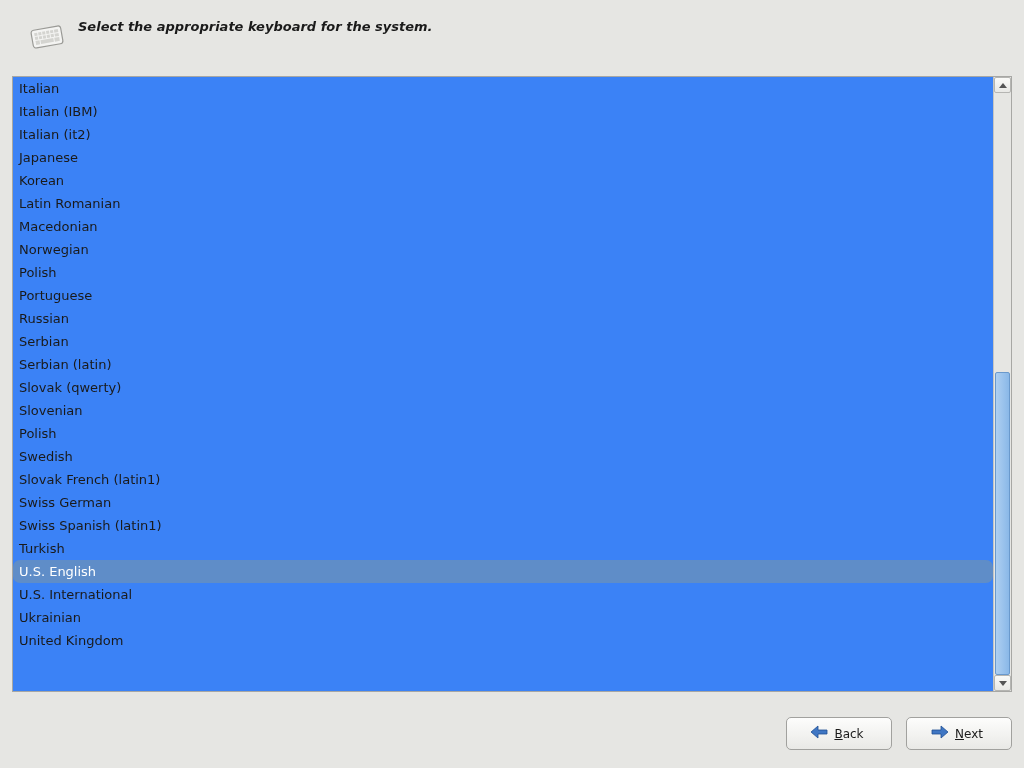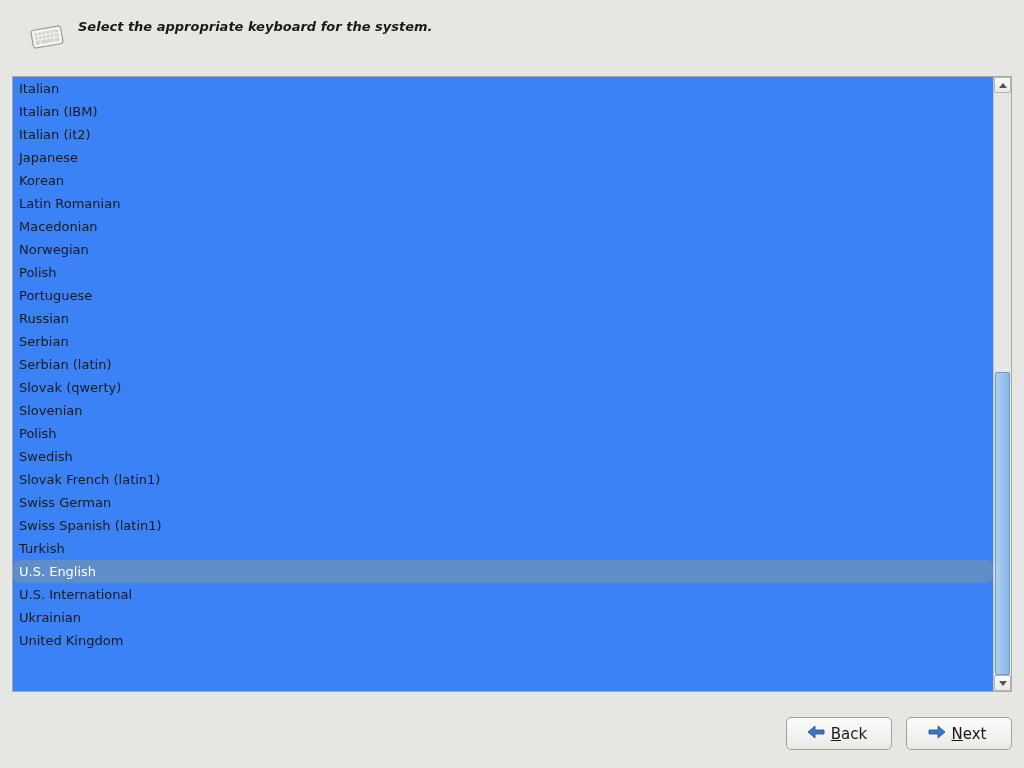--- a/index.html
+++ b/index.html
@@ -127,21 +127,21 @@
     min-width: 80px;
     padding: 0 14px 0 10px;
     border: 1px solid #a1a19e;
     border-radius: 5px;
     background: linear-gradient(#fdfdfc, #e9e9e6);
     display: flex;
     align-items: center;
     justify-content: center;
     gap: 6px;
     cursor: pointer;
-    font-size: 15px;
+    font-size: 12px;
     color: #1a1a1a;
   }
   .nav-btn .mn {
     text-decoration: underline;
   }
   .arrow-left, .arrow-right {
     display: inline-block;
   }
 </style>
 </head>

